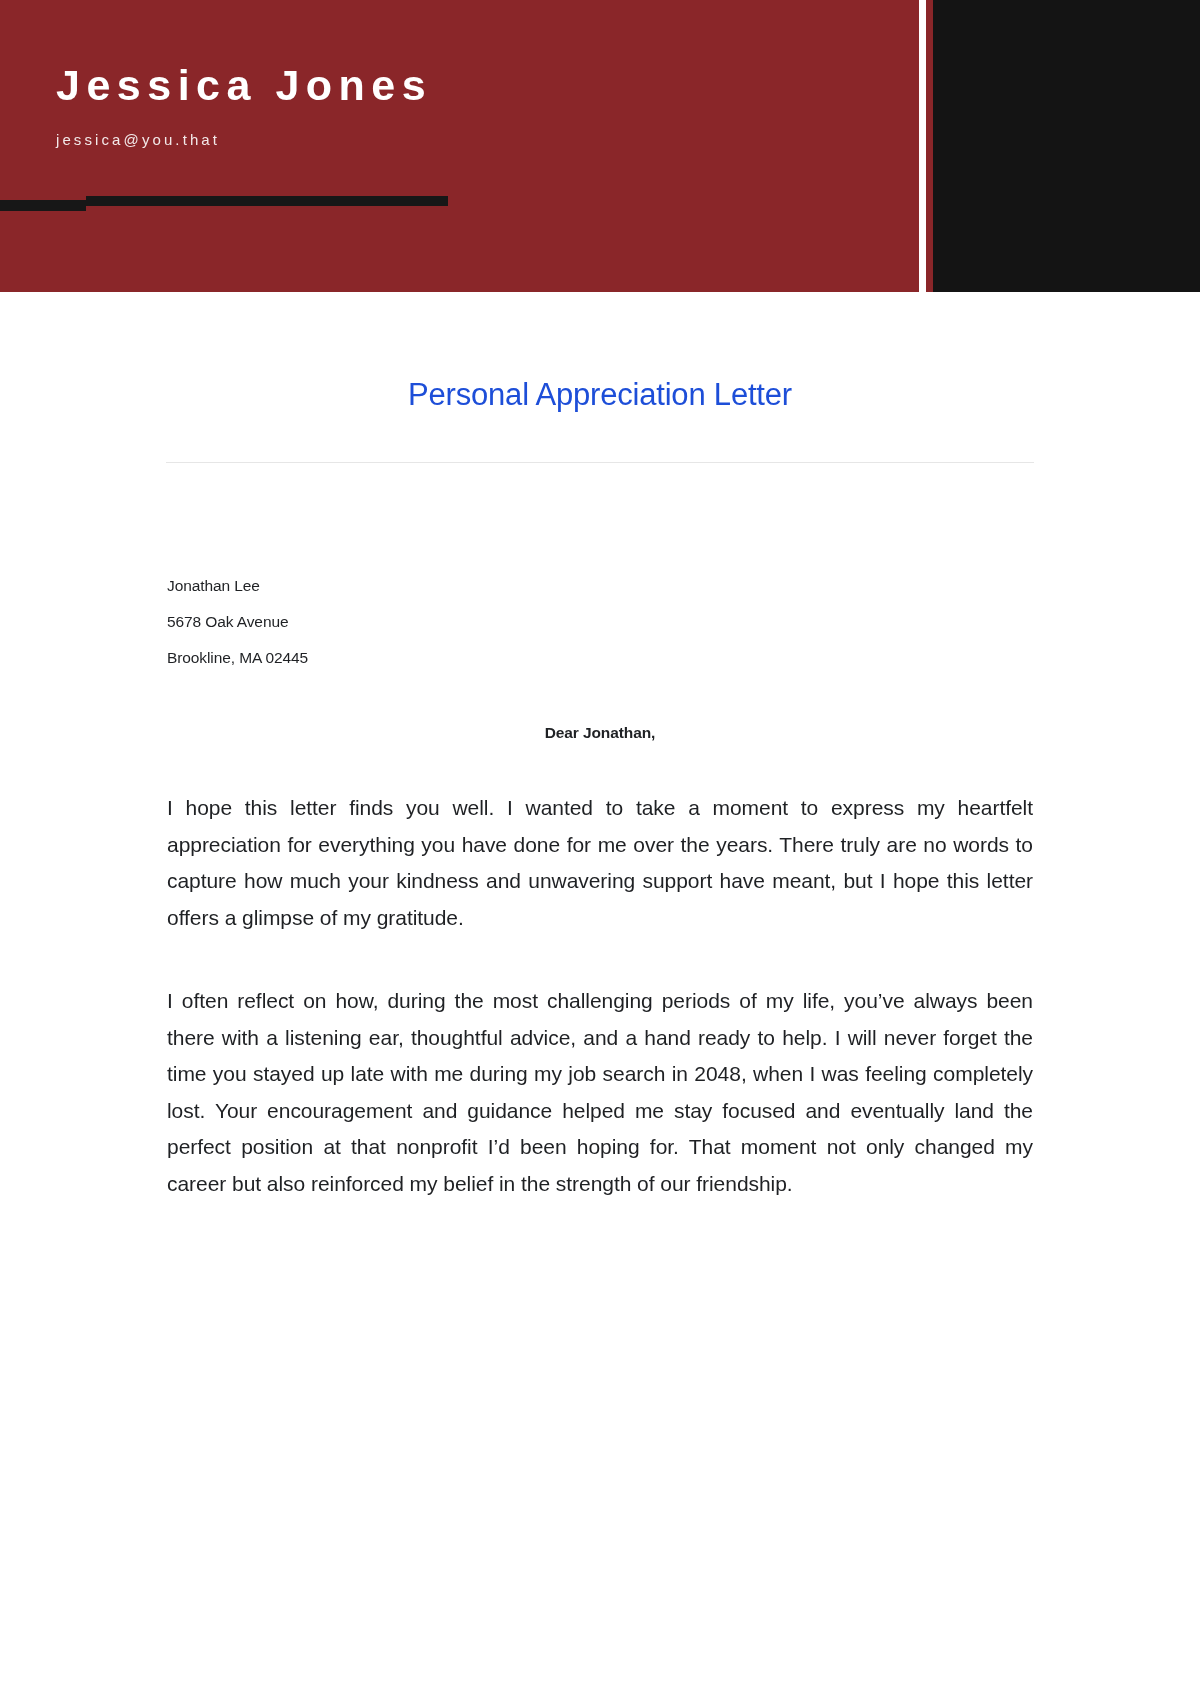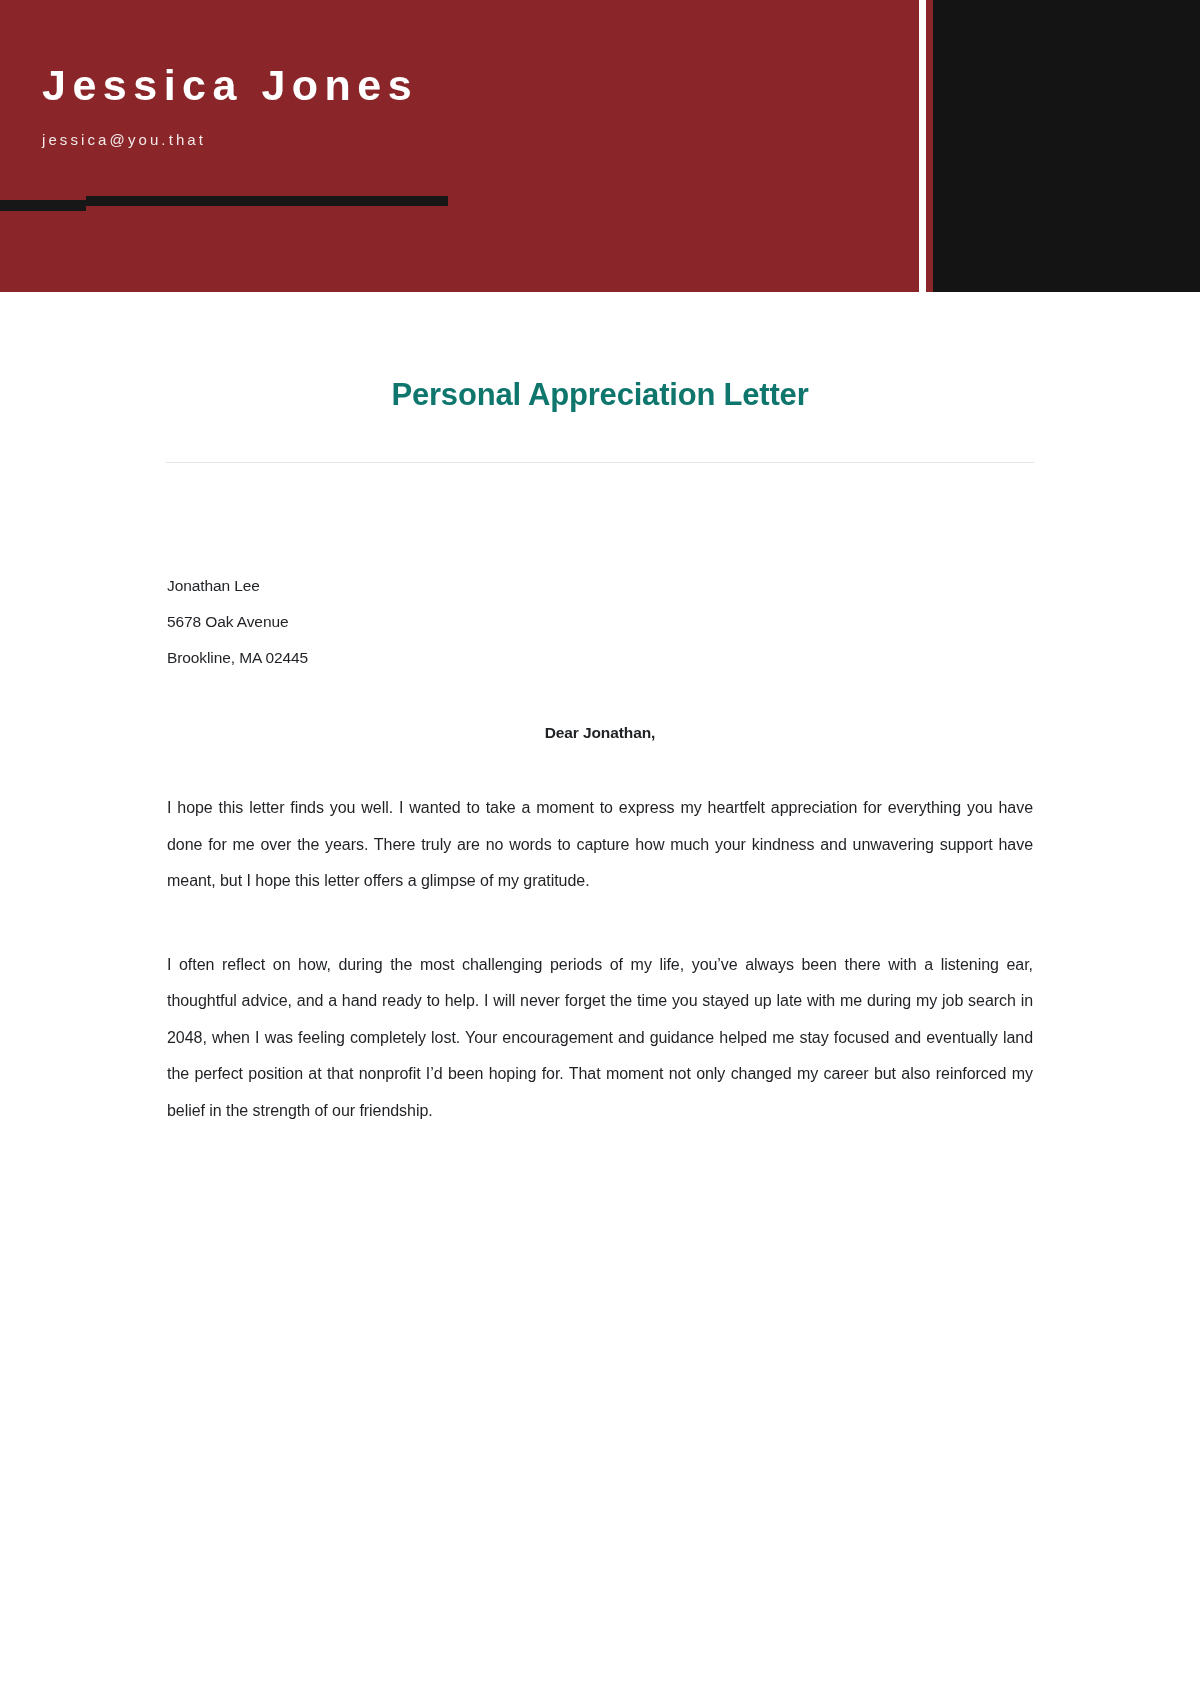--- a/index.html
+++ b/index.html
@@ -43,21 +43,21 @@
     position: absolute;
     left: 933px;
     top: 0;
     width: 267px;
     height: 292px;
     background: #141414;
   }
 
   .name-block {
     position: absolute;
-    left: 42px;
+    left: 56px;
     top: 62px;
     z-index: 5;
   }
   .name {
     font-size: 43px;
     font-weight: bold;
     color: #ffffff;
     letter-spacing: 6.5px;
     line-height: 1.1;
     white-space: nowrap;
@@ -95,22 +95,22 @@
 
   
   .sheet {
     position: relative;
     width: 1200px;
     padding: 0;
   }
   .doc-title {
     text-align: center;
     font-size: 31px;
-    font-weight: bold;
-    color: #0f766e;
+    font-weight: normal;
+    color: #1d4ed8;
     letter-spacing: -0.2px;
     margin: 0;
     padding-top: 85px;
   }
   .divider {
     width: 868px;
     height: 1px;
     background: #e6e6e6;
     margin: 49px auto 0 auto;
   }
@@ -145,21 +145,21 @@
     font-size: 15.5px;
     font-weight: bold;
     color: #1f2124;
     margin: 0;
     padding-top: 48px;
     letter-spacing: -0.1px;
     text-align: center;
   }
 
   .para {
-    font-size: 16px;
+    font-size: 21px;
     font-weight: normal;
     color: #1f2124;
     line-height: 36.5px;
     text-align: justify;
     margin: 0;
     padding-top: 48px;
     letter-spacing: -0.05px;
   }
   .para.second {
     padding-top: 47px;

